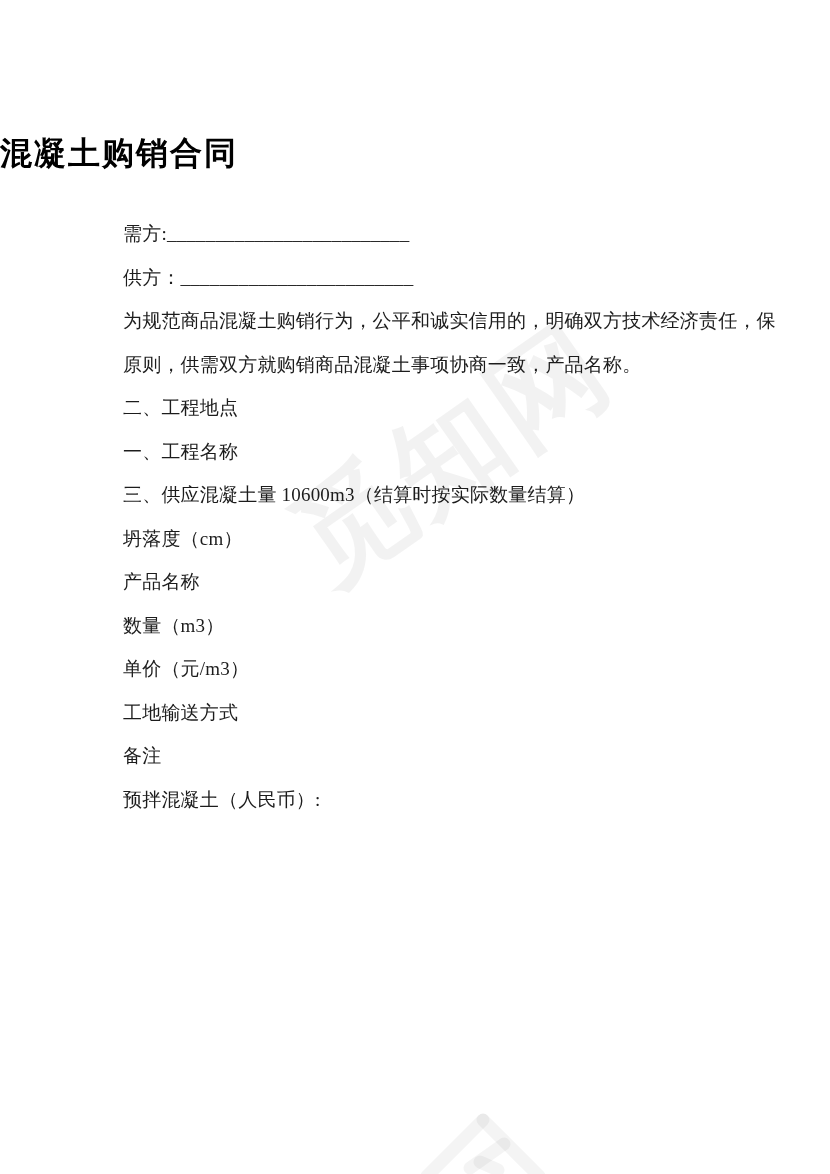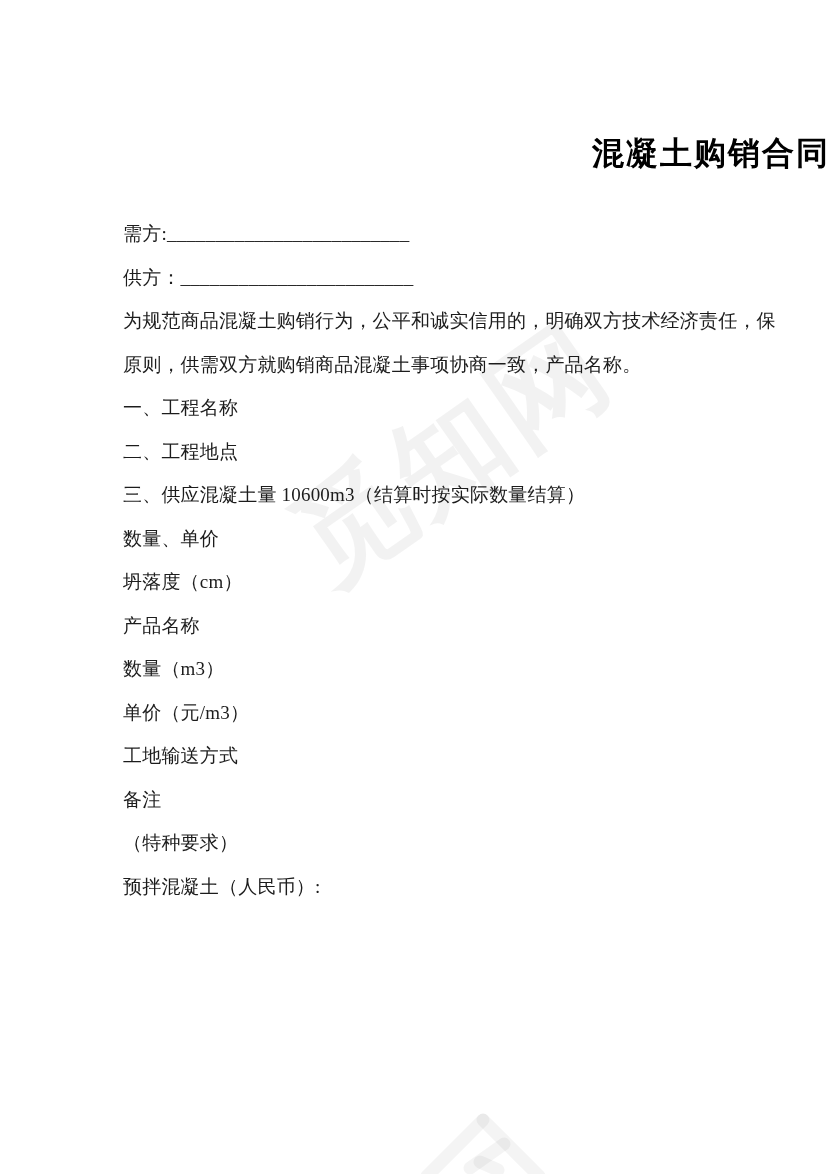--- a/index.html
+++ b/index.html
@@ -14,21 +14,21 @@
     background: #ffffff;
     overflow: hidden;
     font-family: "Liberation Serif", "DejaVu Serif", serif;
     color: #1c1c1c;
   }
   .doc-title {
     position: absolute;
     top: 110px;
     left: 0;
     width: 100%;
-    text-align: right;
+    text-align: left;
     font-size: 32px;
     font-weight: bold;
     color: #000000;
     letter-spacing: 2px;
     line-height: 44px;
   }
   .body-lines {
     position: absolute;
     left: 123px;
     top: 212px;
@@ -73,31 +73,29 @@
 
   <div class="watermark-text">觅知网</div>
 
   <h1 class="doc-title">混凝土购销合同</h1>
 
   <div class="body-lines">
     <p>需方:_________________________</p>
     <p>供方：________________________</p>
     <p>为规范商品混凝土购销行为，公平和诚实信用的，明确双方技术经济责任，保</p>
     <p>原则，供需双方就购销商品混凝土事项协商一致，产品名称。</p>
+    <p>二、工程地点</p>
     <p>一、工程名称</p>
-    <p>二、工程地点</p>
     <p>三、供应混凝土量 10600m3（结算时按实际数量结算）</p>
-    <p>数量、单价</p>
     <p>坍落度（cm）</p>
     <p>产品名称</p>
     <p>数量（m3）</p>
     <p>单价（元/m3）</p>
     <p>工地输送方式</p>
     <p>备注</p>
-    <p>（特种要求）</p>
     <p>预拌混凝土（人民币）:</p>
   </div>
 
   <svg class="logo-watermark" width="260" height="68" viewBox="0 0 260 68">
     <g stroke="rgba(0,0,0,0.045)" fill="none" stroke-width="13" stroke-linecap="round" stroke-linejoin="round">
       <path d="M 131 14 L 75 70"></path>
       <path d="M 131 14 L 187 70"></path>
       <path d="M 118 62 L 152 38"></path>
       <path d="M 128 56 L 146 64"></path>
     </g>

